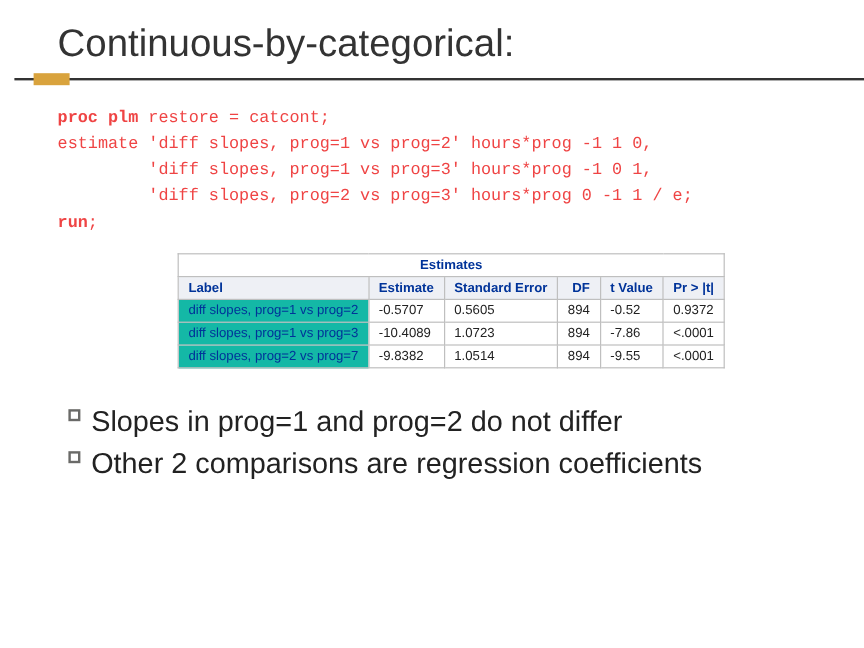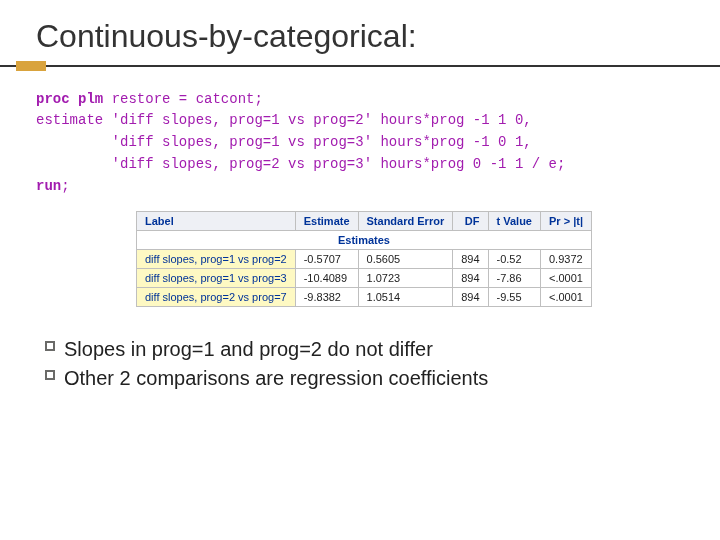--- a/index.html
+++ b/index.html
@@ -7,21 +7,21 @@
     padding: 0;
     width: 720px;
     height: 540px;
     background: #fff;
     font-family: Arial, Helvetica, sans-serif;
     color: #222;
     overflow: hidden;
   }
   .slide {
     box-sizing: border-box;
-    padding: 18px 36px 0 36px;
+    padding: 18px 36px 0 48px;
   }
   .title {
     font-size: 32px;
     line-height: 1.15;
     font-weight: 400;
     color: #333;
     margin: 0 0 6px 0;
   }
   .rule-wrap {
     margin-left: -36px;
@@ -44,21 +44,21 @@
     width: 30px;
     height: 10px;
     background: #d9a33d;
   }
   .code {
     font-family: "Courier New", Courier, monospace;
     font-size: 14px;
     line-height: 1.55;
     white-space: pre;
     margin-top: 18px;
-    color: #a21caf;
+    color: #ef4444;
   }
   .code b { font-weight: bold; }
   .table-wrap {
     margin-top: 14px;
     margin-left: 100px;
   }
   table.est {
     border-collapse: collapse;
     font-family: Arial, Helvetica, sans-serif;
     font-size: 11px;
@@ -78,25 +78,25 @@
   }
   table.est thead th {
     background: #eef0f5;
     color: #003399;
     text-align: right;
   }
   table.est thead th.lbl { text-align: left; }
   table.est td.lbl {
     text-align: center;
     color: #003399;
-    background: #fef9c3;
+    background: #14b8a6;
   }
   .bullets {
     margin-top: 28px;
-    font-size: 20px;
+    font-size: 24px;
     line-height: 1.45;
   }
   .bullets .row {
     display: flex;
     align-items: flex-start;
   }
   .bullets .mark {
     width: 28px;
     flex: 0 0 28px;
     display: flex;
@@ -129,30 +129,30 @@
   <div class="code"><b>proc</b> <b>plm</b><span> restore = catcont;</span>
 <span>estimate 'diff slopes, prog=1 vs prog=2' hours*prog -1 1 0,</span>
 <span>         'diff slopes, prog=1 vs prog=3' hours*prog -1 0 1,</span>
 <span>         'diff slopes, prog=2 vs prog=3' hours*prog 0 -1 1 / e;</span>
 <b>run</b><span>;</span></div>
 
   <div class="table-wrap">
     <table class="est">
       <thead>
         <tr>
+            <th colspan="6" class="caption">Estimates</th>
+          </tr>
+        <tr>
           <th class="lbl">Label</th>
           <th>Estimate</th>
           <th>Standard Error</th>
           <th>DF</th>
           <th>t Value</th>
           <th>Pr &gt; |t|</th>
         </tr>
-        <tr>
-            <th colspan="6" class="caption">Estimates</th>
-          </tr>
       </thead>
       <tbody>
         <tr>
           <td class="lbl">diff slopes, prog=1 vs prog=2</td>
           <td>-0.5707</td>
           <td>0.5605</td>
           <td>894</td>
           <td>-0.52</td>
           <td>0.9372</td>
         </tr>

